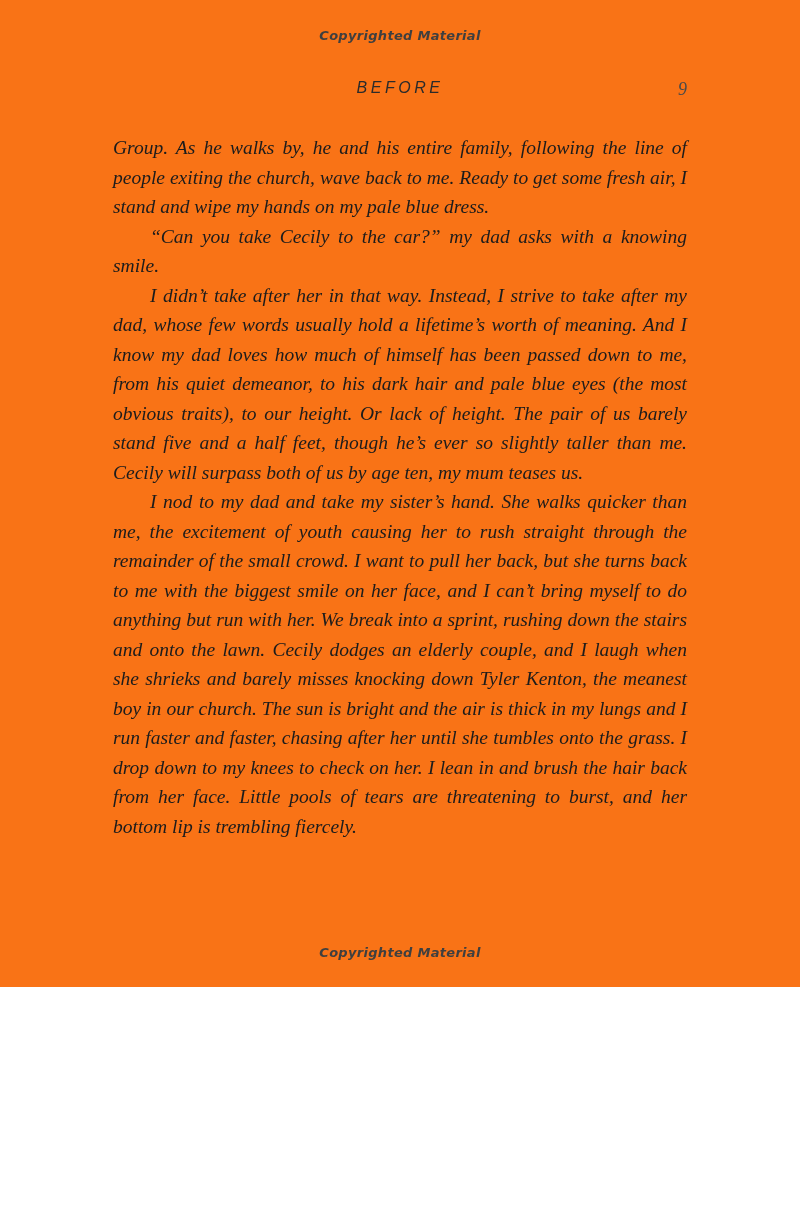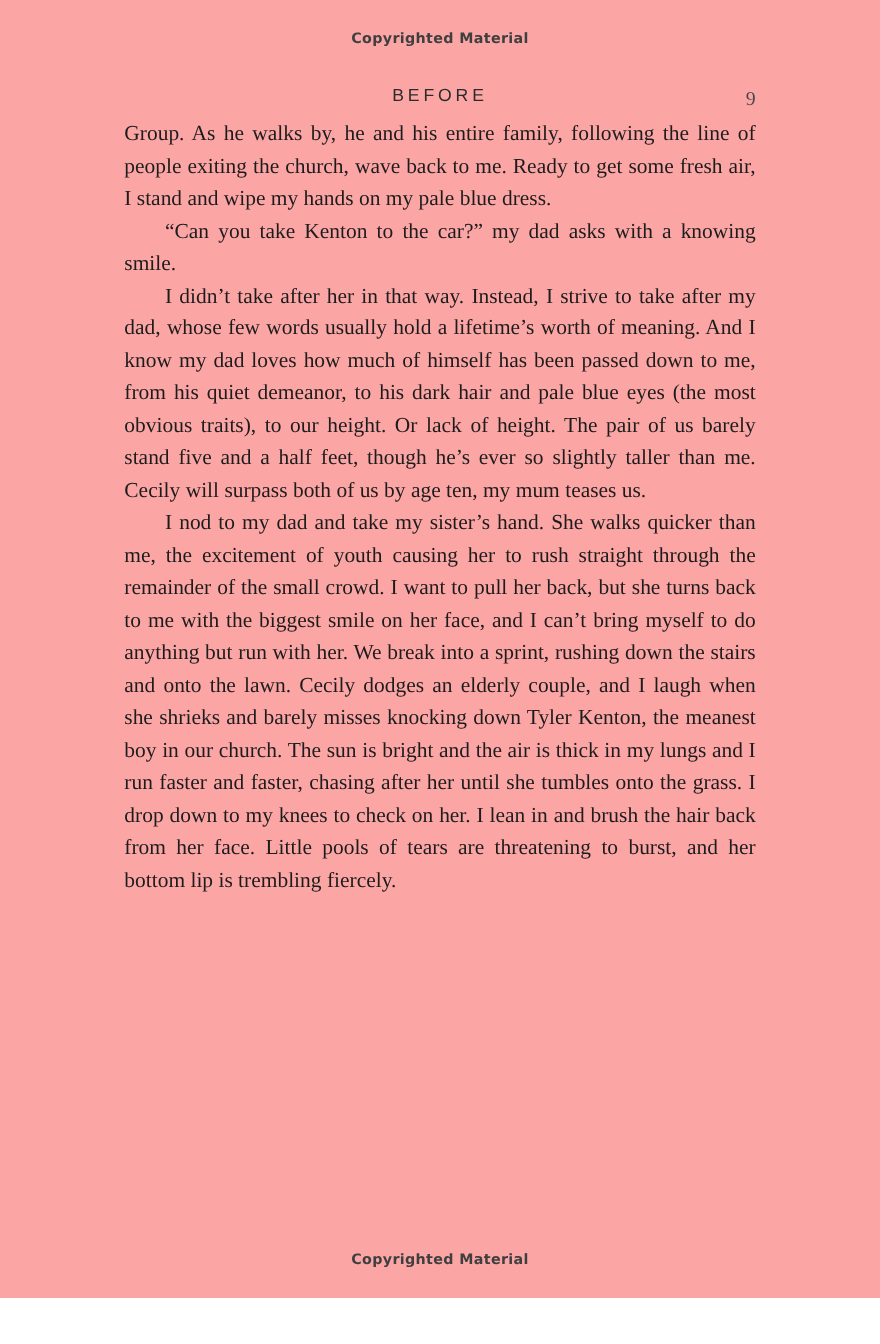--- a/index.html
+++ b/index.html
@@ -3,24 +3,25 @@
 <meta charset="utf-8">
 <style>
   html, body {
     margin: 0;
     padding: 0;
     background: #ffffff;
   }
   .book-page {
     position: relative;
     width: 800px;
-    height: 1180px;
-    background: #fca5a5;
+    height: 987px;
+    background: #f97316;
     overflow: hidden;
     font-family: "Liberation Serif", serif;
+    font-style: italic;
   }
   .notice {
     position: absolute;
     left: 0;
     width: 100%;
     text-align: center;
     font-family: "DejaVu Sans", "Liberation Sans", sans-serif;
     font-weight: 700;
     font-size: 13px;
     letter-spacing: 0.3px;
@@ -48,21 +49,21 @@
   .page-number {
     position: absolute;
     right: 0;
     top: 0;
     font-family: "Liberation Serif", serif;
     font-size: 18px;
     color: #4a4a4a;
   }
   .body-text {
     position: absolute;
-    top: 107px;
+    top: 133px;
     left: 113px;
     width: 574px;
     font-family: "Liberation Serif", serif;
     font-size: 19.5px;
     line-height: 29.5px;
     color: #1c1c1c;
     text-align: justify;
   }
   .body-text p {
     margin: 0;
@@ -79,20 +80,20 @@
 
   <div class="notice top">Copyrighted Material</div>
 
   <div class="page-header">
     <span class="chapter-title">BEFORE</span>
     <span class="page-number">9</span>
   </div>
 
   <div class="body-text" id="paragraphs">
       <p class="">Group. As he walks by, he and his entire family, following the line of people exiting the church, wave back to me. Ready to get some fresh air, I stand and wipe my hands on my pale blue dress.</p>
-      <p class="indent">“Can you take Kenton to the car?” my dad asks with a knowing smile.</p>
+      <p class="indent">“Can you take Cecily to the car?” my dad asks with a knowing smile.</p>
       <p class="indent">I didn’t take after her in that way. Instead, I strive to take after my dad, whose few words usually hold a lifetime’s worth of meaning. And I know my dad loves how much of himself has been passed down to me, from his quiet demeanor, to his dark hair and pale blue eyes (the most obvious traits), to our height. Or lack of height. The pair of us barely stand five and a half feet, though he’s ever so slightly taller than me. Cecily will surpass both of us by age ten, my mum teases us.</p>
       <p class="indent">I nod to my dad and take my sister’s hand. She walks quicker than me, the excitement of youth causing her to rush straight through the remainder of the small crowd. I want to pull her back, but she turns back to me with the biggest smile on her face, and I can’t bring myself to do anything but run with her. We break into a sprint, rushing down the stairs and onto the lawn. Cecily dodges an elderly couple, and I laugh when she shrieks and barely misses knocking down Tyler Kenton, the meanest boy in our church. The sun is bright and the air is thick in my lungs and I run faster and faster, chasing after her until she tumbles onto the grass. I drop down to my knees to check on her. I lean in and brush the hair back from her face. Little pools of tears are threatening to burst, and her bottom lip is trembling fiercely.</p>
     </div>
 
   <div class="notice bottom">Copyrighted Material</div>
 
 </div>
 
 </body></html>

